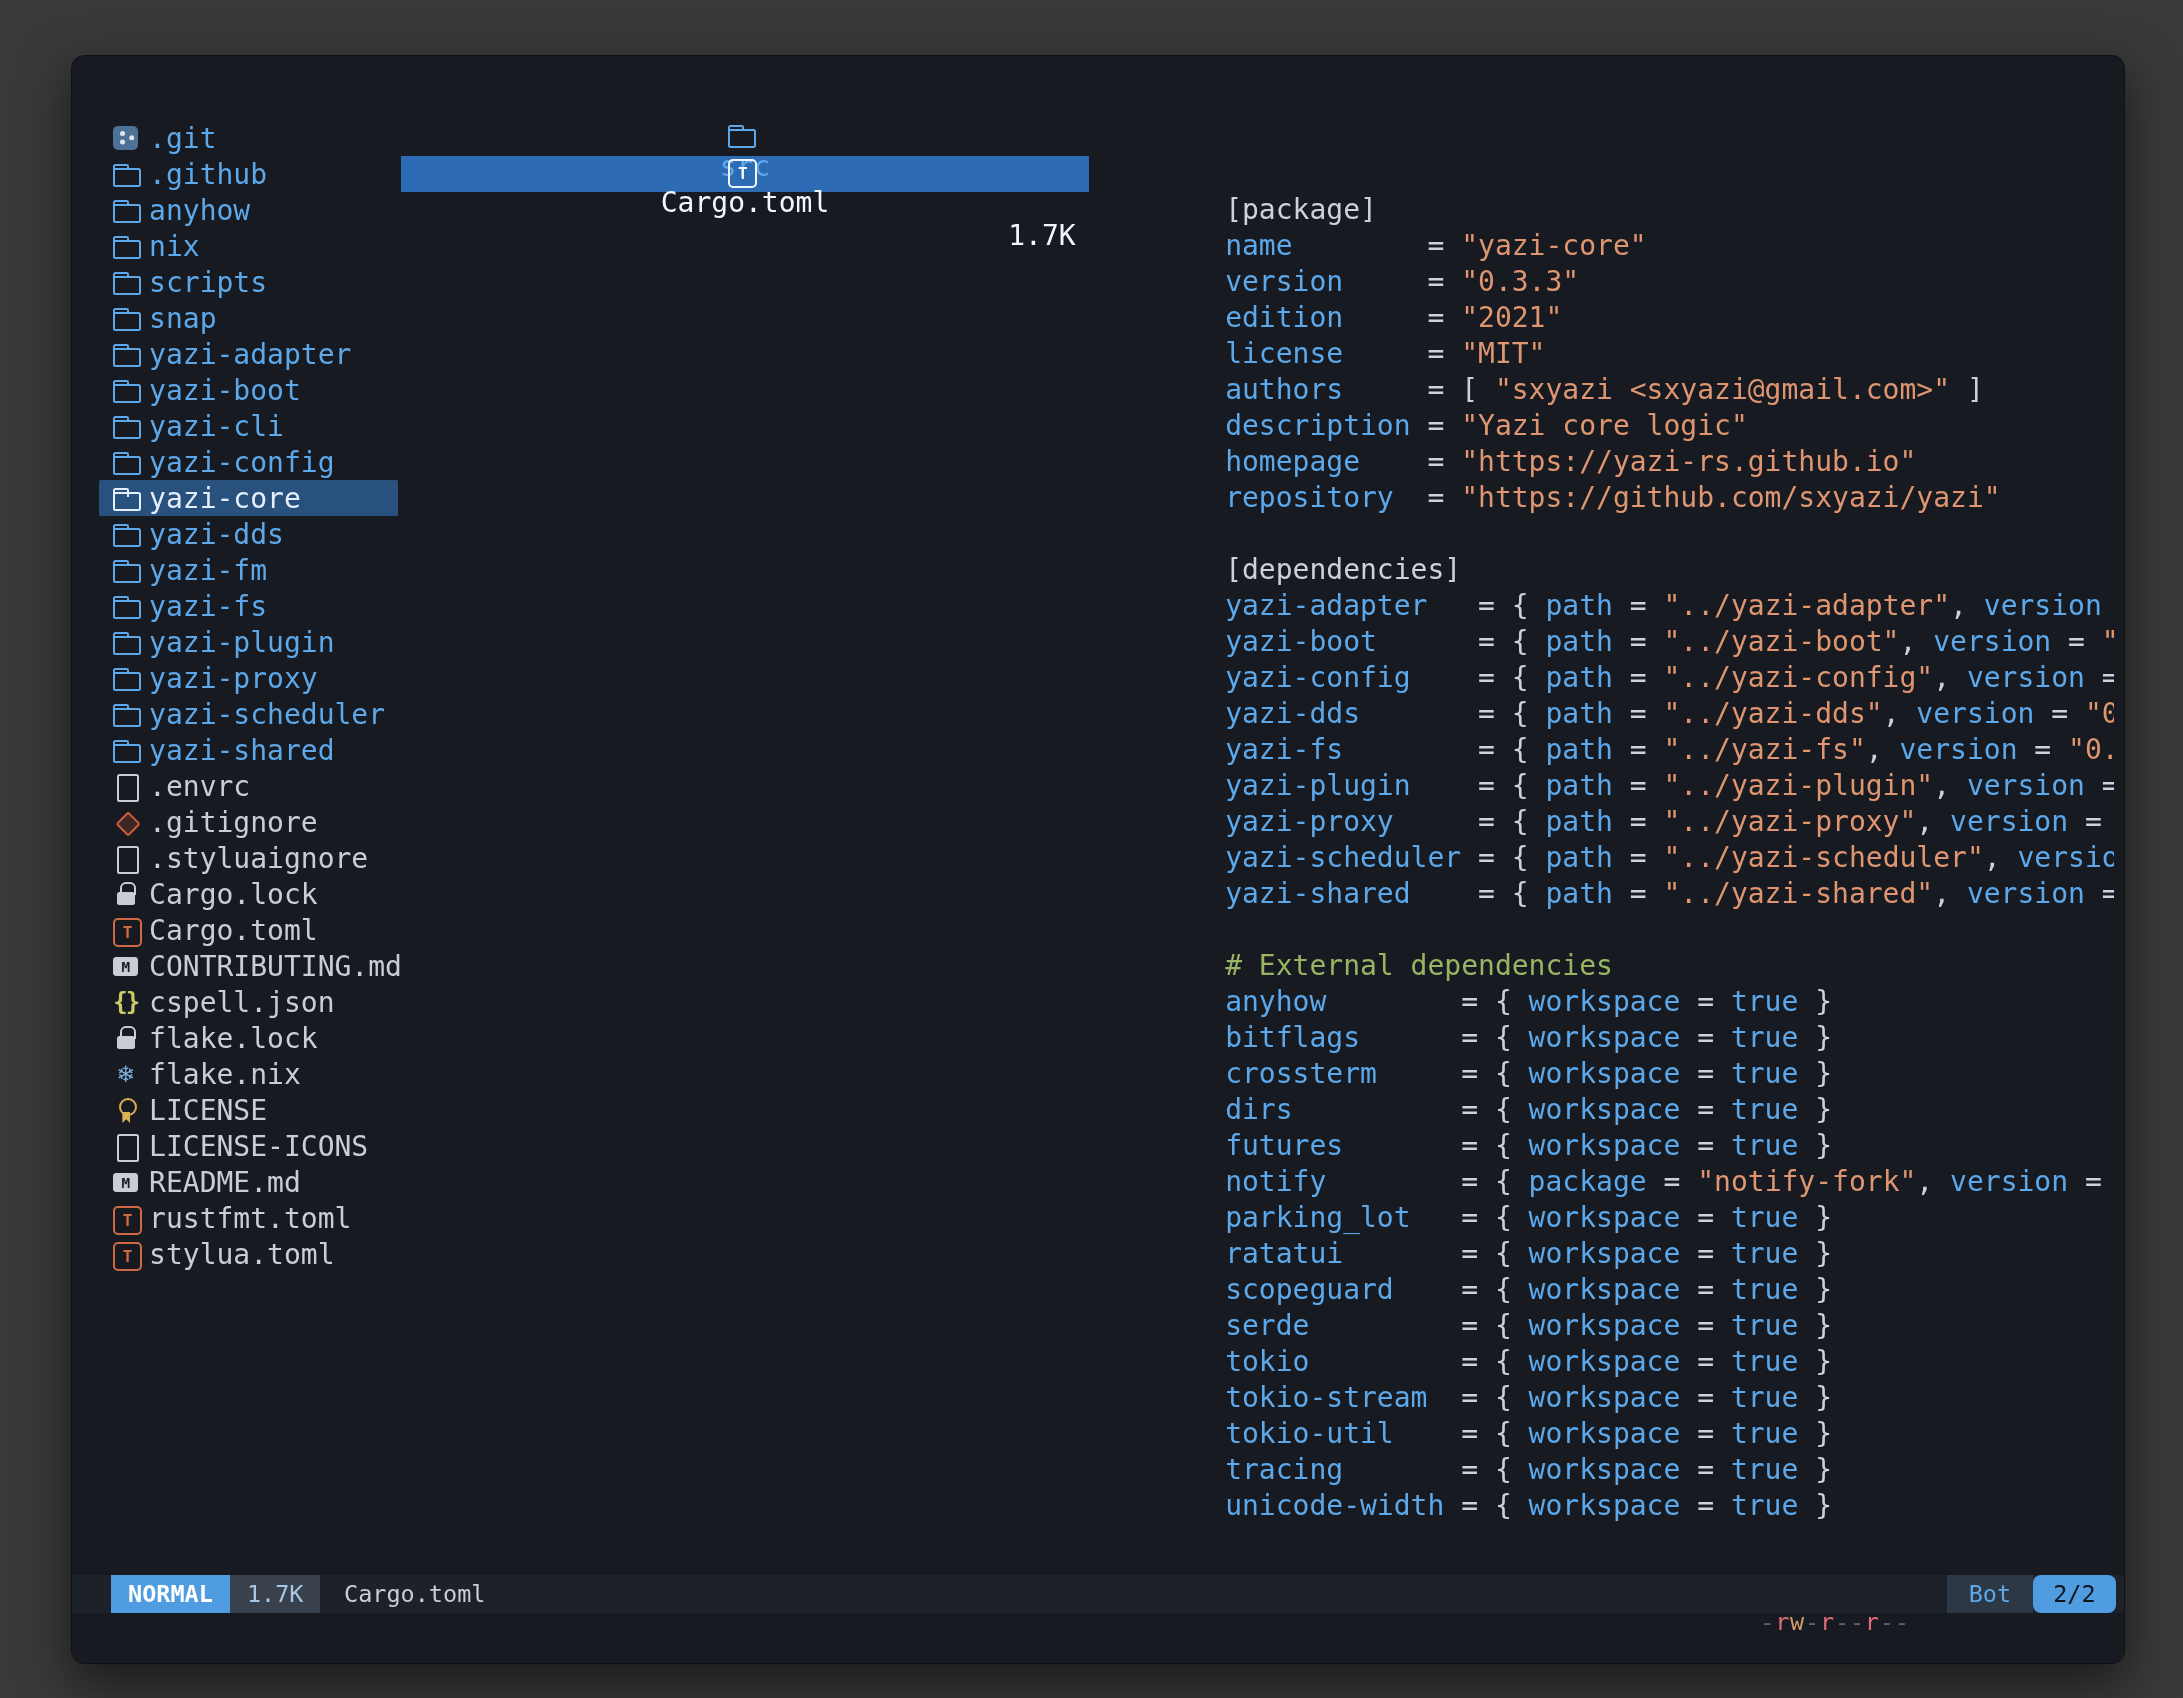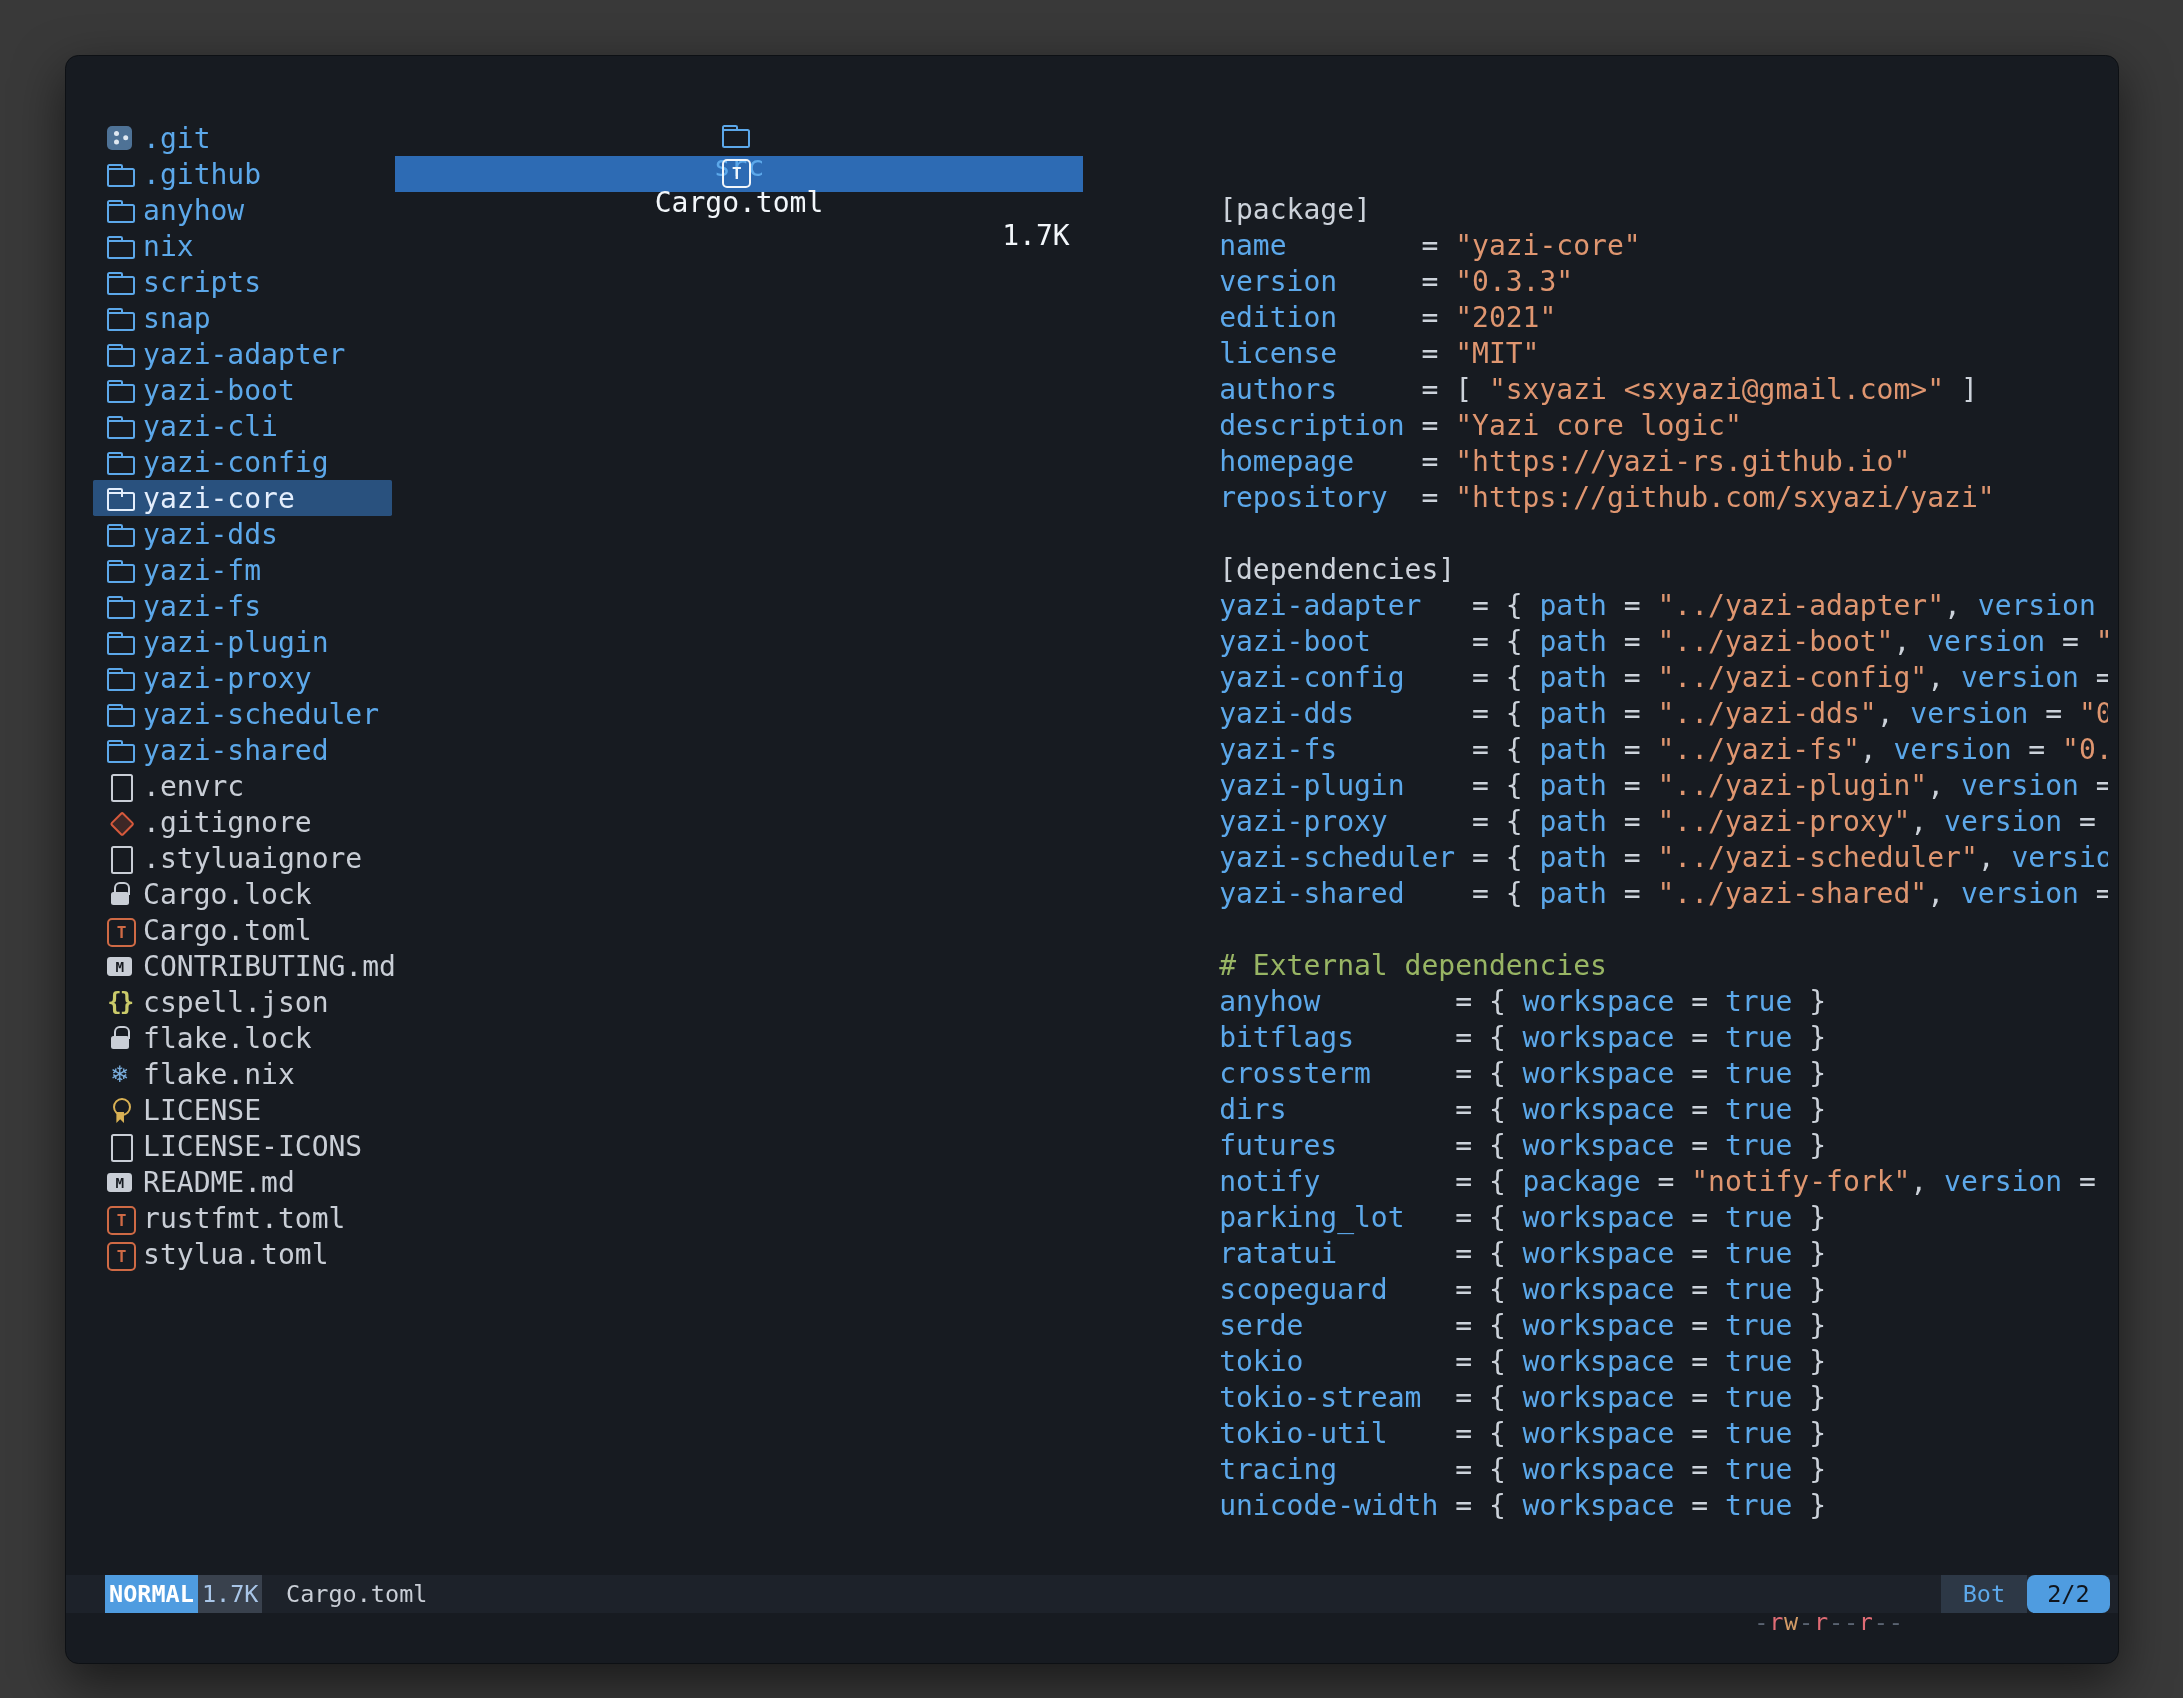--- a/index.html
+++ b/index.html
@@ -6,21 +6,21 @@
   html,body { width: 2183px; height: 1698px; }
   body {
     background: #393939;
     position: relative;
     overflow: hidden;
     font-family: "DejaVu Sans Mono", monospace;
     font-size: 28px;
   }
   .window {
     position: absolute;
-    left: 65px; top: 55px;
+    left: 71px; top: 55px;
     width: 2054px; height: 1609px;
     background: #171b21;
     border: 0.8px solid #0d1014;
     border-radius: 13.4px;
     box-shadow: 0 18.5px 50px rgba(0,0,0,0.55);
     overflow: hidden;
   }
 
   
   .pane-parent  { position: absolute; left: 27px;   top: 64px; width: 299px; }
@@ -100,21 +100,21 @@
   .pline .b { color:#5ca8ea; }
 
   
   .statusbar {
     position:absolute; left:0; right:0; top:1519px; height:38px;
     background:#1d222a;
     display:flex; align-items:center;
     padding:0 8.4px 0 39px;
     font-size:23.5px;
   }
-  .chip { display:inline-flex; align-items:center; height:38px; padding:0 4px; white-space:pre; }
+  .chip { display:inline-flex; align-items:center; height:38px; padding:0 17px; white-space:pre; }
   .mode    { background:#4f9ce0; color:#ffffff; font-weight:700; }
   .fsize   { background:#39414d; color:#a9c6e8; }
   .fname   { margin-left:23.5px; color:#c9ced6; }
   .perms   { margin-left:auto; white-space:pre; letter-spacing:0.8px; }
   .perms .sep   { color:#5a6472; }
   .perms .read  { color:#e06c75; }
   .perms .write { color:#d19a66; }
   .botlbl  { margin-left:37px; background:#2d3846; color:#5ca8ea; padding:0 22px; }
   .poschip { background:#4f9ce0; color:#10151c; font-weight:400; padding:0 20px;border-radius:8px; }
 </style>

